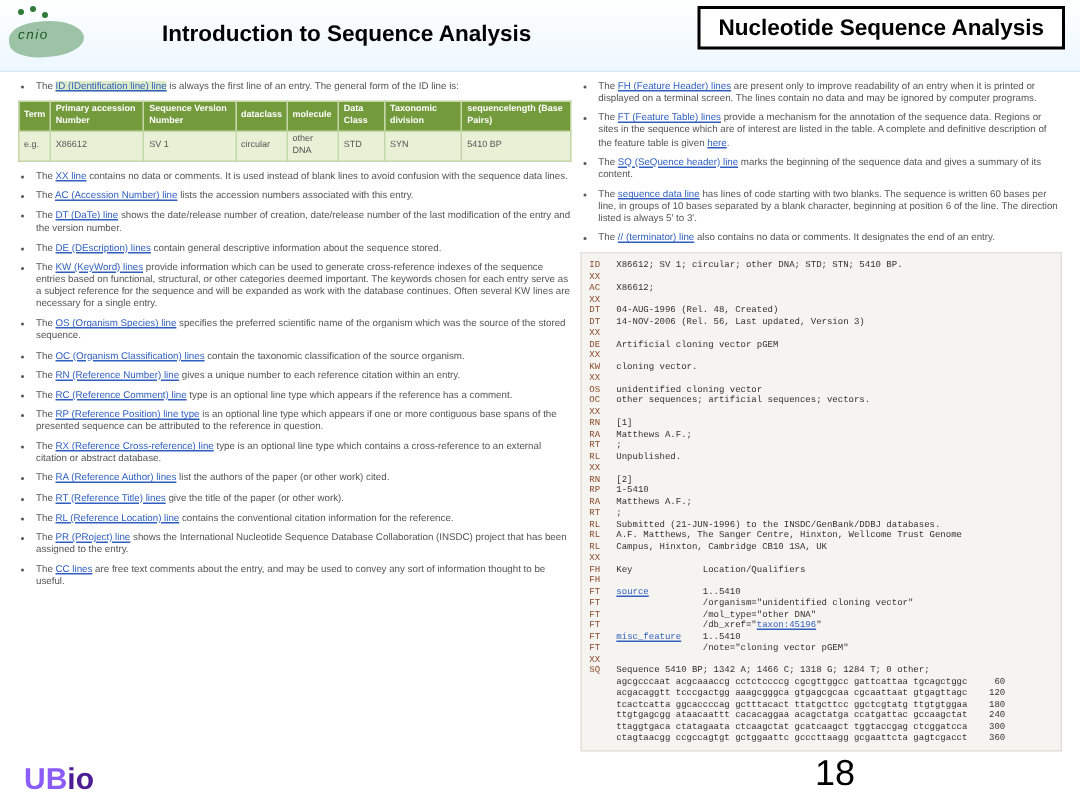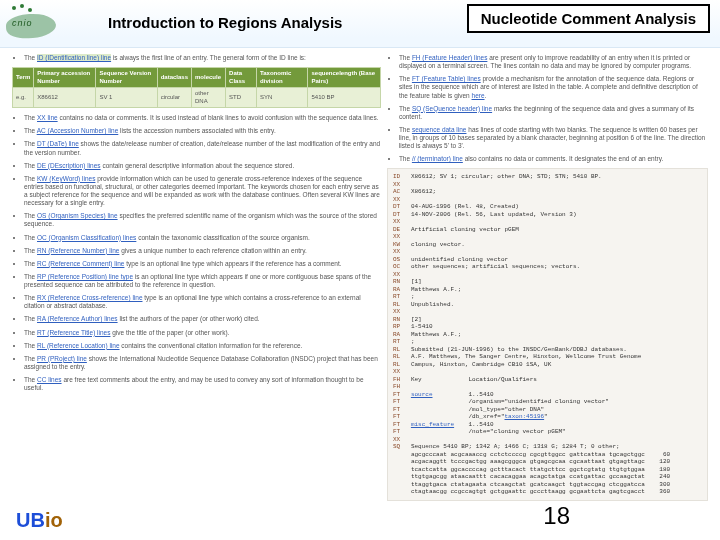--- a/index.html
+++ b/index.html
@@ -36,38 +36,38 @@
   table.fld th { background:#739a3b; color:#fff; font-weight:bold; }
 
   
   .flat { background:#f6f4f0; border:1px solid #e4e1da; padding:4px 5px; font-family: "Courier New", monospace; font-size:6px; line-height:1.25; color:#333; white-space:pre; overflow:hidden; }
   .flat .fh { color:#8a4a2a; }
   .flat .lnk { color:#2f5fbf; text-decoration:underline; }
 
   
   .ftr { position:absolute; bottom:8px; left:0; width:100%; }
   .ubio { position:absolute; left:16px; bottom:0; font-weight:bold; font-size:20px; }
-  .ubio .u { color:#1d4ed8; } .ubio .b { color:#a16207; }
+  .ubio .u { color:#8b5cf6; } .ubio .b { color:#4c1d95; }
   .pageno { position:absolute; right:150px; bottom:2px; font-size:24px; }
 </style>
 </head>
 <body>
 
 <div class="slide">
 
   <div class="hdr">
     <div class="logo-cnio">
       <div class="blob"></div>
       <div class="dot d1"></div>
         <div class="dot d2"></div>
         <div class="dot d3"></div>
       <div class="txt">cnio</div>
     </div>
-    <div class="hdr-title">Introduction to Regions Analysis</div>
-    <div class="chapter-box">Nucleotide Comment Analysis</div>
+    <div class="hdr-title">Introduction to Sequence Analysis</div>
+    <div class="chapter-box">Nucleotide Sequence Analysis</div>
   </div>
 
 
   <div class="body">
 
     <div class="col col-left">
       <ul class="notes">
         <li>
           <span>The </span><span class="kw khl">ID (IDentification line) line</span><span> is always the first line of an entry. The general form of the ID line is:</span>
         </li>

